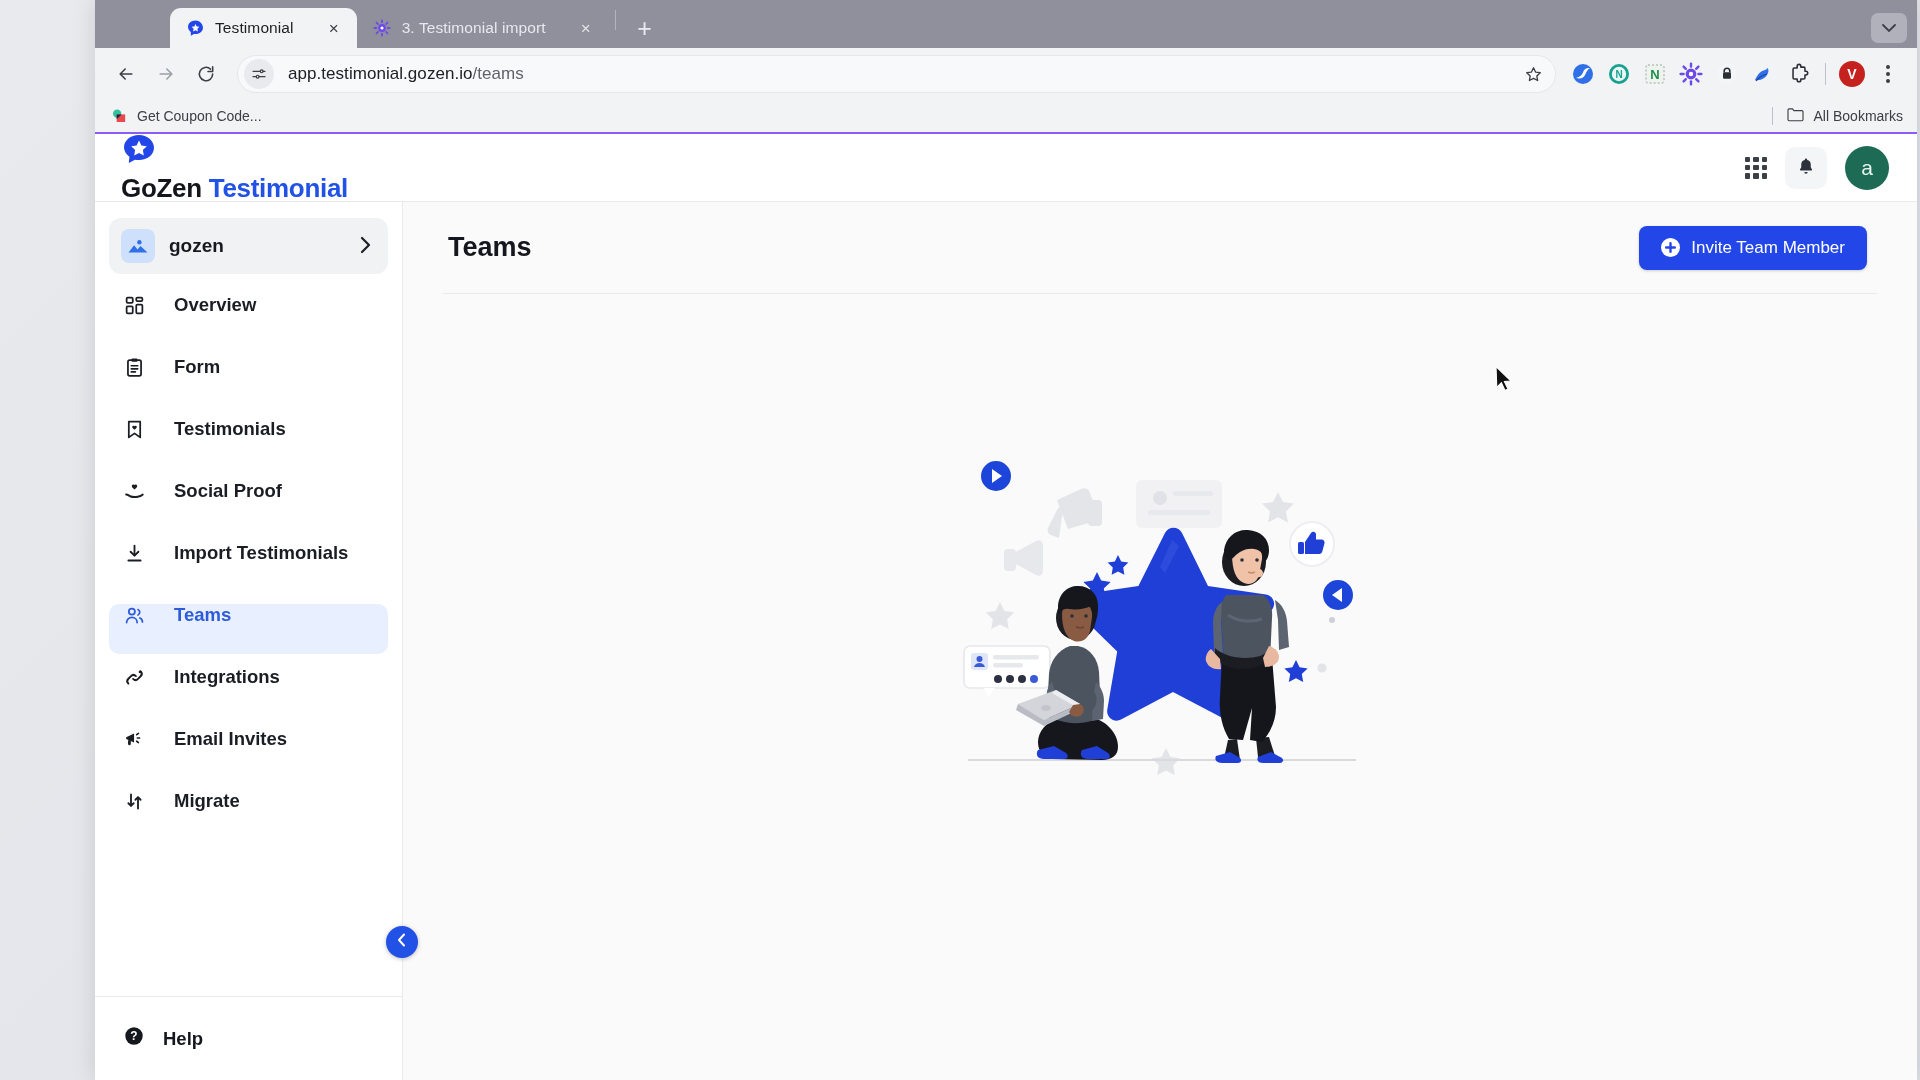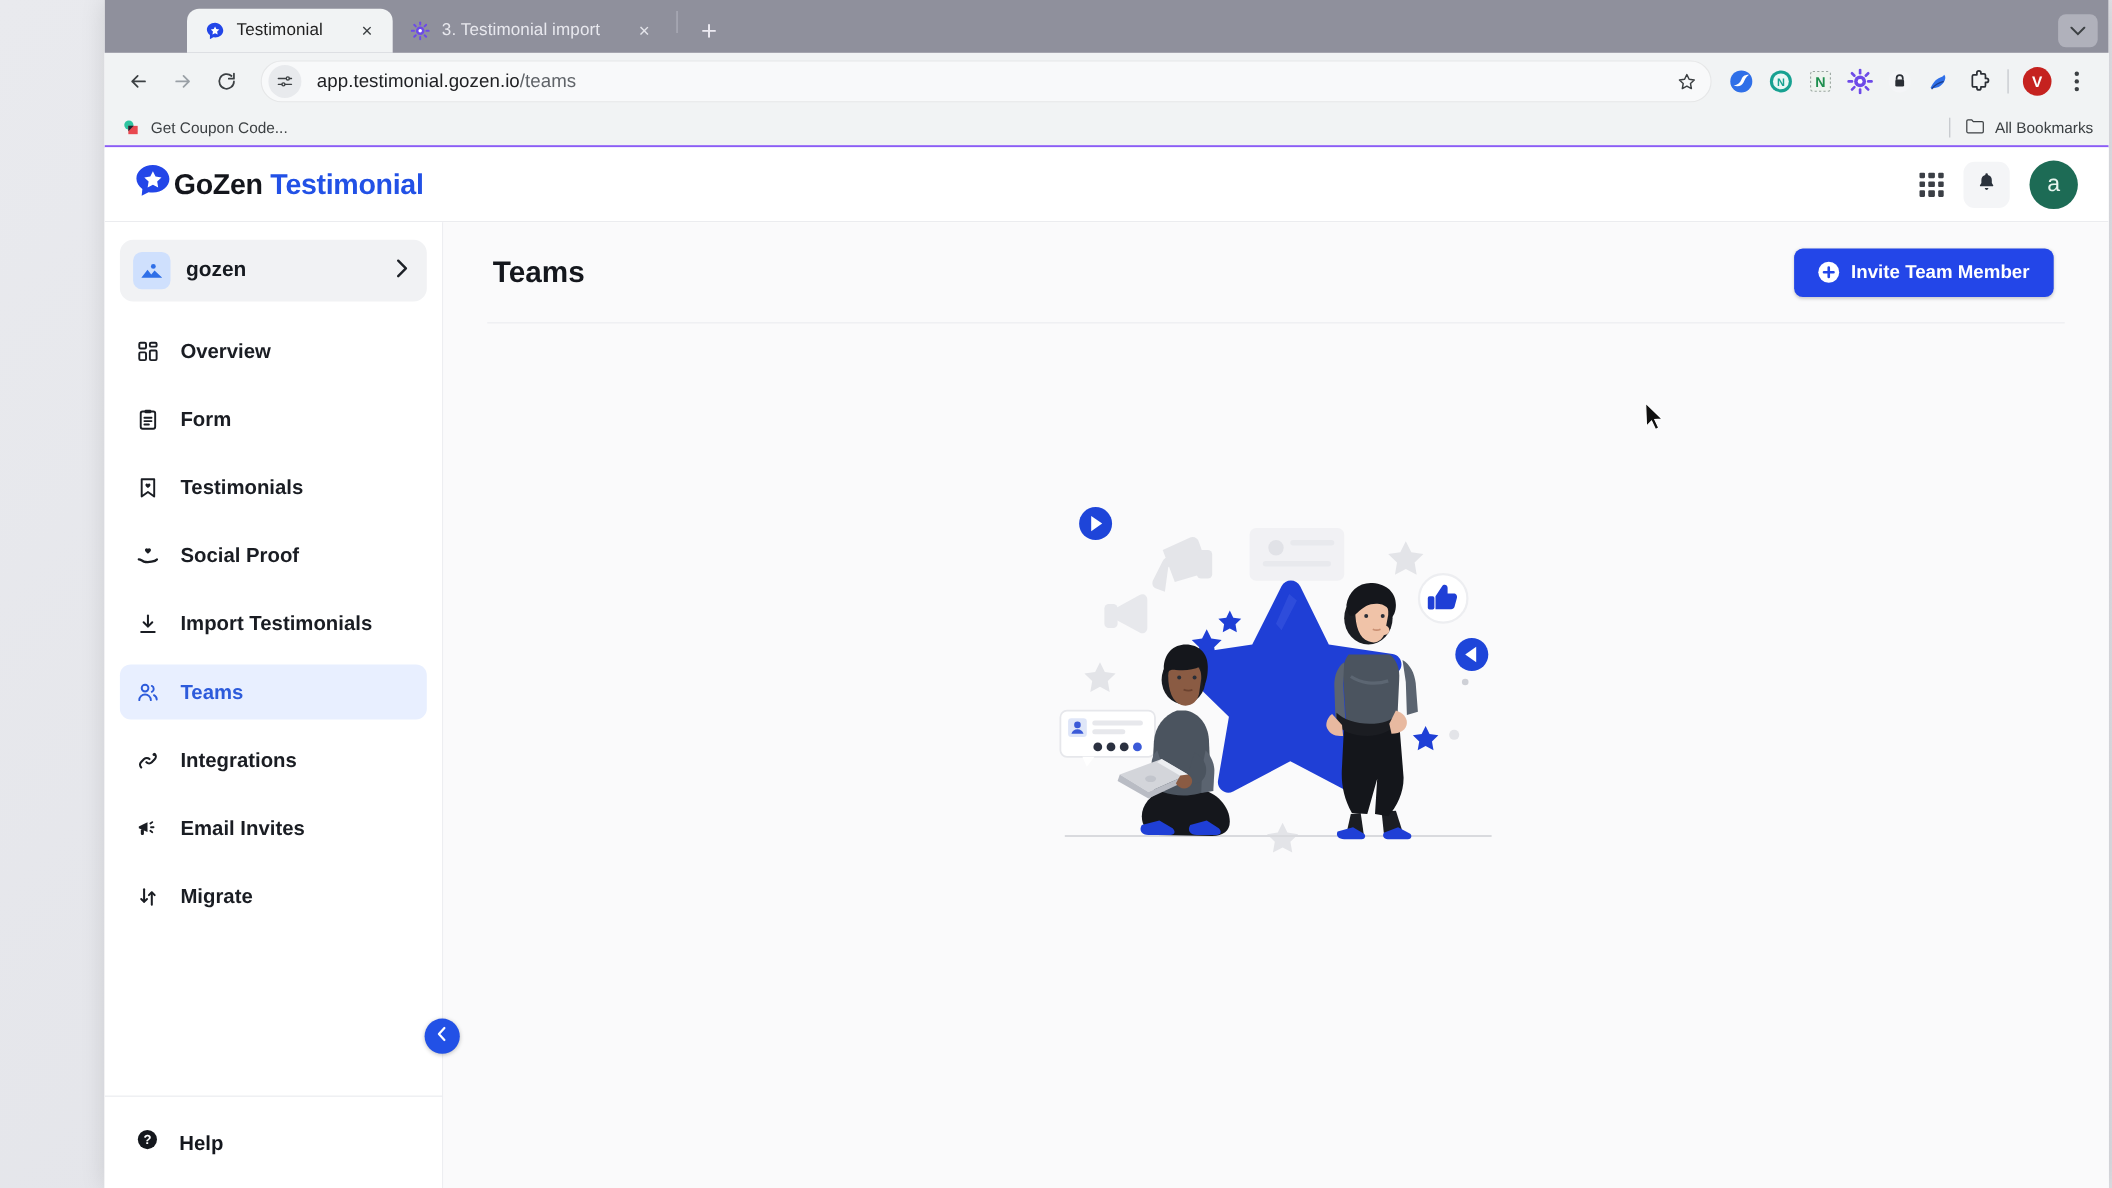--- a/index.html
+++ b/index.html
@@ -173,21 +173,21 @@
   }
 
   
   .appheader {
     height: 68px;
     background: #ffffff;
     border-bottom: 1px solid #e9eaee;
     display: flex; align-items: center;
     padding: 0 28px 0 26px;
   }
-  .logo { display: flex; align-items: center; gap: 1px; }
+  .logo { display: flex; align-items: flex-start; gap: 1px; flex-direction: column; }
   .logo-text {
     font-size: 26px; font-weight: bold; letter-spacing: -.3px;
     white-space: nowrap;
   }
   .logo-text .a { color: #14161c; }
   .logo-text .b { color: #2251e6; }
   .appheader-right {
     margin-left: auto; display: flex; align-items: center; gap: 18px;
   }
   .grid-icon {
@@ -232,22 +232,22 @@
     background: #cfe0fd;
     display: flex; align-items: center; justify-content: center;
     flex: 0 0 34px;
   }
   .ws-name { font-size: 19px; font-weight: bold; color: #161a20; }
   .ws-chev { margin-left: auto; color: #1d2127; font-size: 20px; line-height: 1; }
 
   .navlist { padding: 6px 14px 0 14px; }
   .navitem {
     height: 50px;
-    display: flex; align-items: center;
-    gap: 18px;
+    display: flex; 
+    gap: 28px;
     padding: 0 14px;
     border-radius: 10px;
     color: #1a1d23;
     font-size: 18.5px;
     font-weight: bold;
     margin-bottom: 12px;
   }
   .navitem .ico {
     width: 23px; height: 23px; flex: 0 0 23px;
     display: flex; align-items: center; justify-content: center;
@@ -290,21 +290,21 @@
     border-bottom: 1px solid #eaebef;
     padding: 0 10px 0 5px;
   }
   .page-title { font-size: 27px; font-weight: bold; color: #14171d; }
   .invite-btn {
     margin-left: auto;
     height: 44px;
     background: #2346e8;
     border-radius: 8px;
     color: #fff;
-    font-size: 17px; font-weight: bold;
+    font-size: 17px; font-weight: normal;
     display: flex; align-items: center; gap: 11px;
     padding: 0 22px;
     box-shadow: 0 1px 3px rgba(0,0,0,.18);
   }
   .plus-circle {
     width: 19px; height: 19px; border-radius: 50%;
     background: #ffffff; color: #2346e8;
     display: flex; align-items: center; justify-content: center;
     font-size: 16px; font-weight: bold; line-height: 0;
     flex: 0 0 19px;

